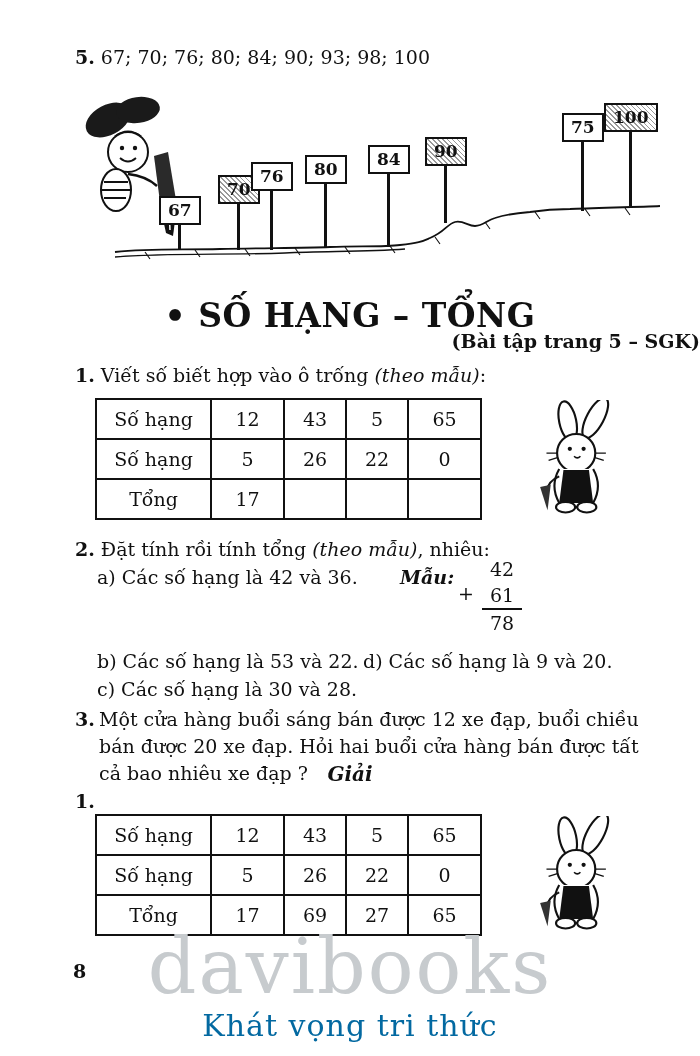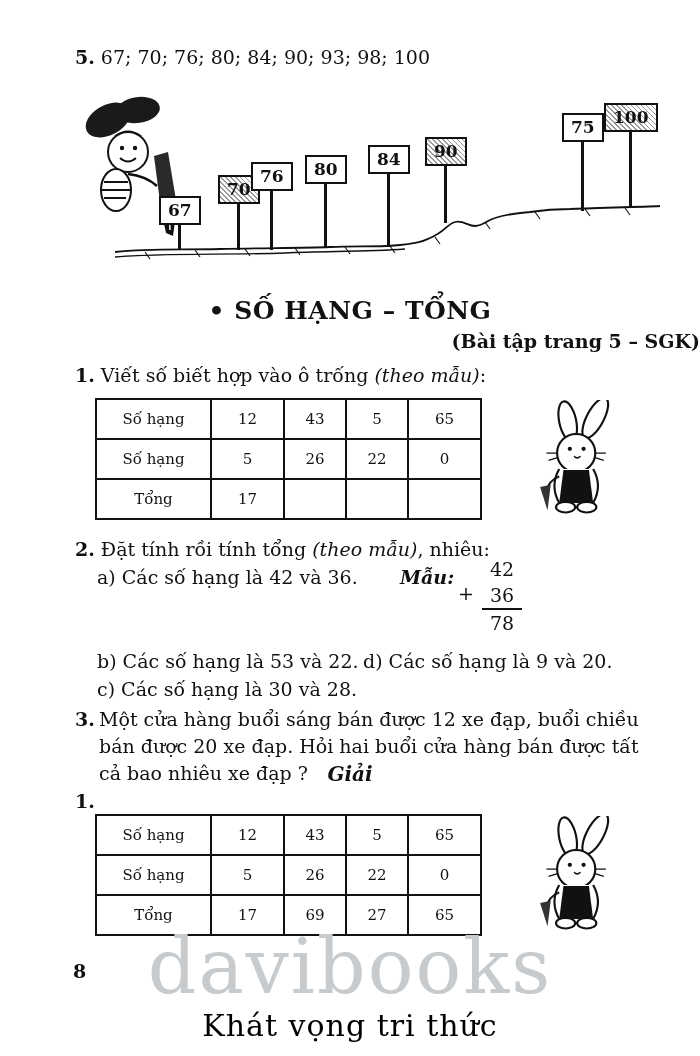--- a/index.html
+++ b/index.html
@@ -18,28 +18,28 @@
   .sign-box{
     border:2.5px solid #111; background:#fff; font-weight:bold; font-size:17px;
     padding:4px 7px; line-height:1; min-width:16px; text-align:center;
   }
   .sign.shaded .sign-box{
     background-image:repeating-linear-gradient(45deg, rgba(70,70,70,.55) 0 1px, transparent 1px 3.5px);
   }
   .sign-post{width:3px; background:#111;}
 
   
-  .title{left:0; right:0; text-align:center; font-weight:bold; font-size:25px; letter-spacing:.5px;}
+  .title{left:0; right:0; text-align:center; font-weight:bold; font-size:33px; letter-spacing:.5px;}
   .subtitle{left:0; right:0; text-align:center; font-weight:bold; font-size:19px;}
 
   
   table.grid{border-collapse:collapse; table-layout:fixed;}
   table.grid td{
     border:2px solid #111; height:38px; text-align:center;
-    font-size:15px; padding:0 4px; background:#fff;margin-top:24px;
+    font-size:19px; padding:0 4px; background:#fff;margin-top:24px;
   }
 
   
   .mau-calc{display:flex; align-items:flex-start;}
   .mau-calc .plus{margin-top:26px; margin-right:8px; font-size:19px;}
   .mau-calc .nums{text-align:center;}
   .mau-calc .nums div{font-size:19px; line-height:26px; padding:0 8px;}
   .mau-calc .nums .sum{border-top:2px solid #111;}
 
   .giai{left:0; right:0; text-align:center; font-weight:bold; font-style:italic; font-size:20px;}
@@ -47,21 +47,21 @@
   .hang{position:relative;}
   .hang .lbl{position:absolute; left:-24px; top:0; font-weight:bold;}
 
   .watermark{
     left:0; right:0; text-align:center;
     font-size:76px; color:#c7cbce; letter-spacing:2px;
     font-family:"DejaVu Serif","Liberation Serif",serif;
   }
   .watermark-sub{
     left:0; right:0; text-align:center;
-    font-size:30px; color:#000000; letter-spacing:1px;
+    font-size:30px; color:#0369a1; letter-spacing:1px;
   }
   .pagenum{font-weight:bold; font-size:19px;}
 </style>
 </head>
 <body>
 
 <div class="page">
 
   <div class="line abs" style="left:75px; top:46px;">
     <b>5.</b><span>67; 70; 76; 80; 84; 90; 93; 98; 100</span>
@@ -185,21 +185,21 @@
     <b>2.</b><span>Đặt tính rồi tính tổng </span><i>(theo mẫu)</i><span>, nhiêu:</span>
   </div>
 
   <div class="line abs" style="left:97px; top:566px;">a) Các số hạng là 42 và 36.</div>
   <div class="line abs" style="left:400px; top:566px; font-weight:bold; font-style:italic;">Mẫu:</div>
 
   <div class="mau-calc abs" style="left:458px; top:556px;">
     <span class="plus">+</span>
     <div class="nums">
       <div>42</div>
-      <div>36</div>
+      <div>61</div>
       <div class="sum">78</div>
     </div>
   </div>
 
   <div class="line abs" style="left:97px; top:650px;">b) Các số hạng là 53 và 22.</div>
   <div class="line abs" style="left:363px; top:650px;">d) Các số hạng là 9 và 20.</div>
   <div class="line abs" style="left:97px; top:678px;">c) Các số hạng là 30 và 28.</div>
 
   <div class="hang abs" style="left:99px; top:706px; width:548px; line-height:27px;">
     <span class="lbl">3.</span>

